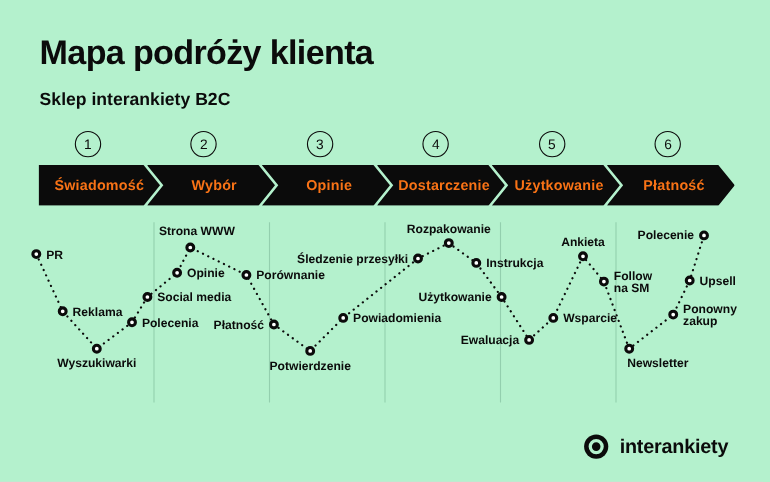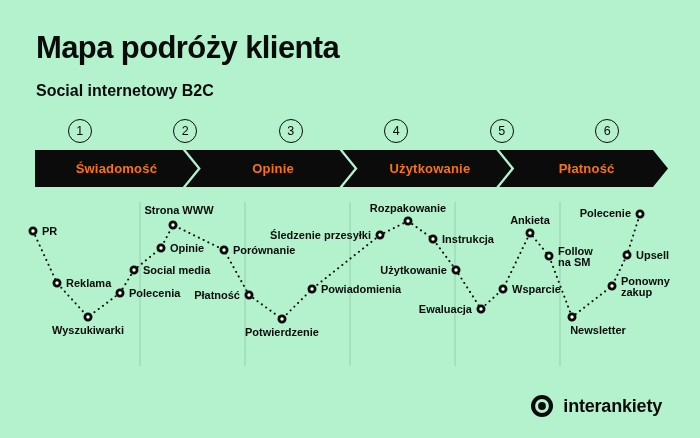--- a/index.html
+++ b/index.html
@@ -53,21 +53,21 @@
     position:absolute;right:38px;bottom:20px;
     display:flex;align-items:center;gap:9px;
   }
   .logo-text{font-size:18px;font-weight:800;letter-spacing:-0.2px;}
 </style>
 </head>
 <body>
 
 <div class="canvas">
   <div class="title">Mapa podróży klienta</div>
-  <div class="subtitle">Social internetowy B2C</div>
+  <div class="subtitle">Sklep interankiety B2C</div>
 
   <div class="stage-numbers" id="stage-numbers">
       <div class="num-cell">
         <div class="num-circle">1</div>
       </div>
       <div class="num-cell">
         <div class="num-circle">2</div>
       </div>
       <div class="num-cell">
         <div class="num-circle">3</div>
@@ -81,21 +81,27 @@
       <div class="num-cell">
         <div class="num-circle">6</div>
       </div>
     </div>
 
   <div class="stages" id="stages">
       <div class="stage">
         <span>Świadomość</span>
       </div>
       <div class="stage">
+        <span>Wybór</span>
+      </div>
+      <div class="stage">
         <span>Opinie</span>
+      </div>
+      <div class="stage">
+        <span>Dostarczenie</span>
       </div>
       <div class="stage">
         <span>Użytkowanie</span>
       </div>
       <div class="stage">
         <span>Płatność</span>
       </div>
     </div>
 
   <svg class="journey" id="journey-svg" viewBox="0 0 700 175">

